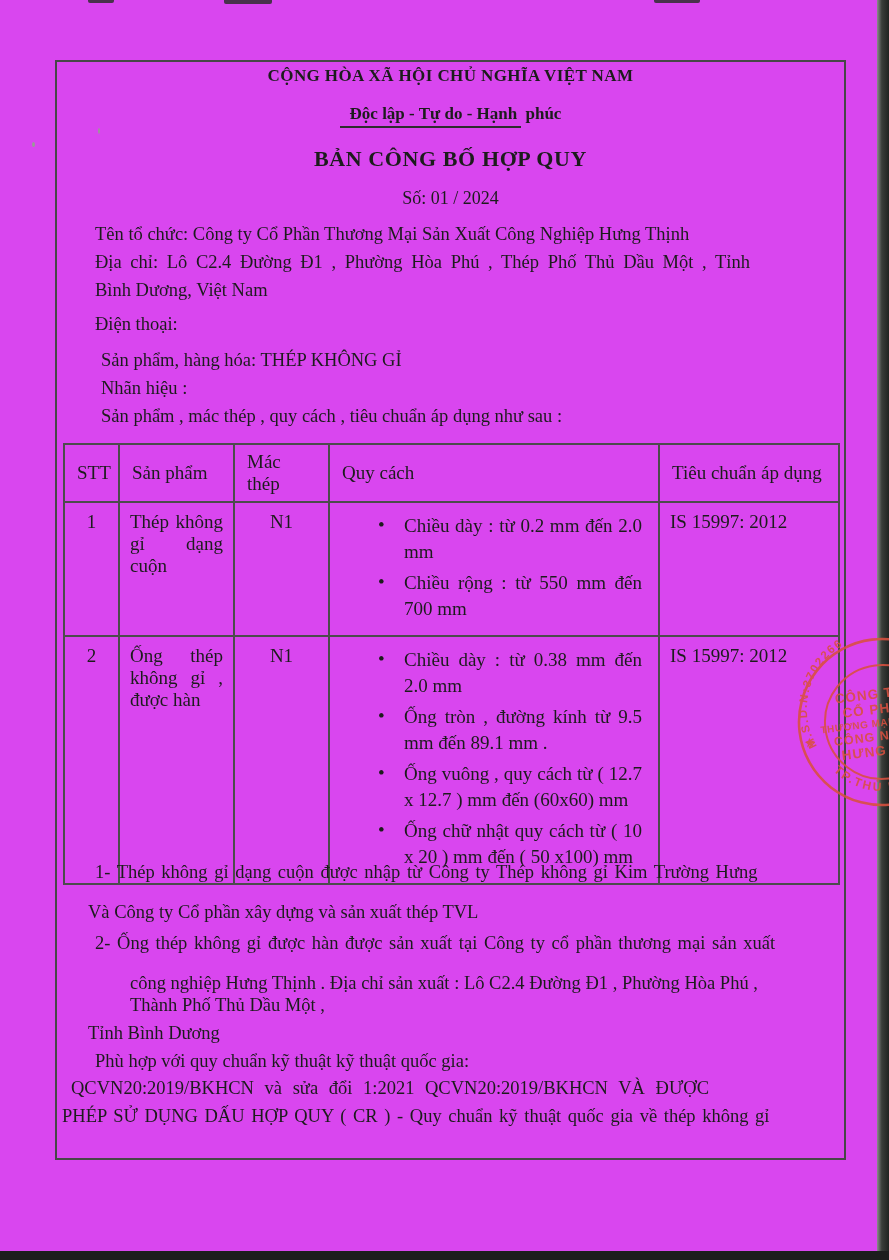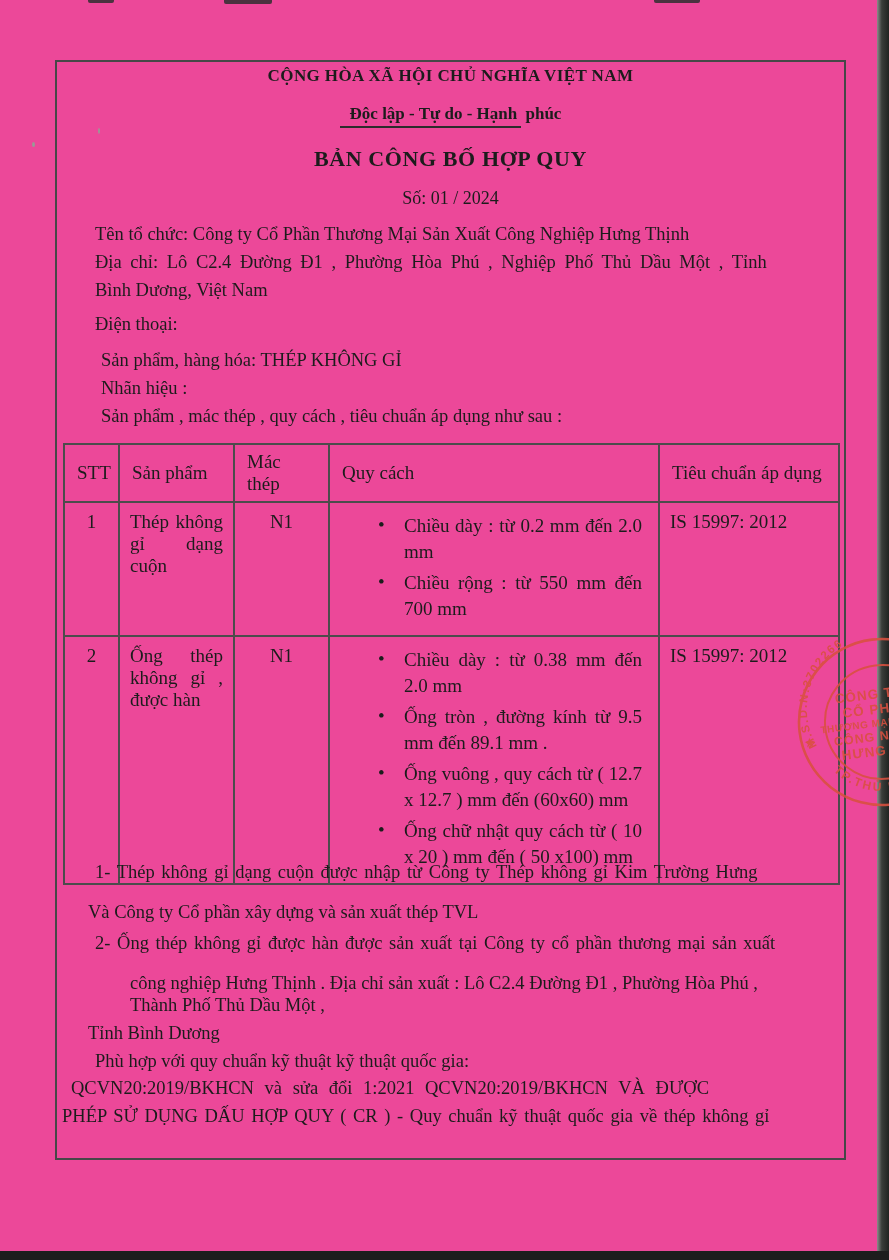--- a/index.html
+++ b/index.html
@@ -1,19 +1,19 @@
 <!DOCTYPE html>
 <html><head>
 <meta charset="utf-8">
 <style>
   html,body{margin:0;padding:0;background:#9a9a9a;}
   #page{
     position:relative;
     width:889px;height:1260px;
-    background:#ec4899;
+    background:#d946ef;
     overflow:hidden;
     font-family:"Liberation Serif","DejaVu Serif",serif;
     color:#1c1c1c;
   }
   
   .top-mark{position:absolute;top:0;background:#2f2f2f;border-radius:0 0 2px 2px;opacity:.85;}
   .right-band{
     position:absolute;top:0;right:0;width:12px;height:1260px;
     background:linear-gradient(to right,#8a8d8a 0,#3a3d3a 40%,#212321 100%);
   }
@@ -101,21 +101,21 @@
   <div class="border-box"></div>
 
   <div class="centered nat-header">CỘNG HÒA XÃ HỘI CHỦ NGHĨA VIỆT NAM</div>
   <div class="centered motto"><span class="ul">Độc lập - Tự do - Hạnh</span><span> phúc</span></div>
 
   <div class="centered doc-title">BẢN CÔNG BỐ HỢP QUY</div>
   <div class="centered doc-number">Số: 01 / 2024</div>
 
   <div class="info-block">
     <div>Tên tổ chức: Công ty Cổ Phần Thương Mại Sản Xuất Công Nghiệp Hưng Thịnh</div>
-    <div class="ws4">Địa chỉ: Lô C2.4 Đường Đ1 , Phường Hòa Phú , Nghiệp Phố Thủ Dầu Một , Tỉnh</div>
+    <div class="ws4">Địa chỉ: Lô C2.4 Đường Đ1 , Phường Hòa Phú , Thép Phố Thủ Dầu Một , Tỉnh</div>
     <div>Bình Dương, Việt Nam</div>
     <div class="gap6">Điện thoại:</div>
     <div class="gap8 ind"><span>Sản phẩm, hàng hóa: </span><span class="bold">THÉP KHÔNG GỈ</span></div>
     <div class="ind">Nhãn hiệu :</div>
     <div class="ind">Sản phẩm , mác thép , quy cách , tiêu chuẩn áp dụng như sau :</div>
   </div>
 
   <table class="spec">
     <colgroup>
       <col style="width:55px">

